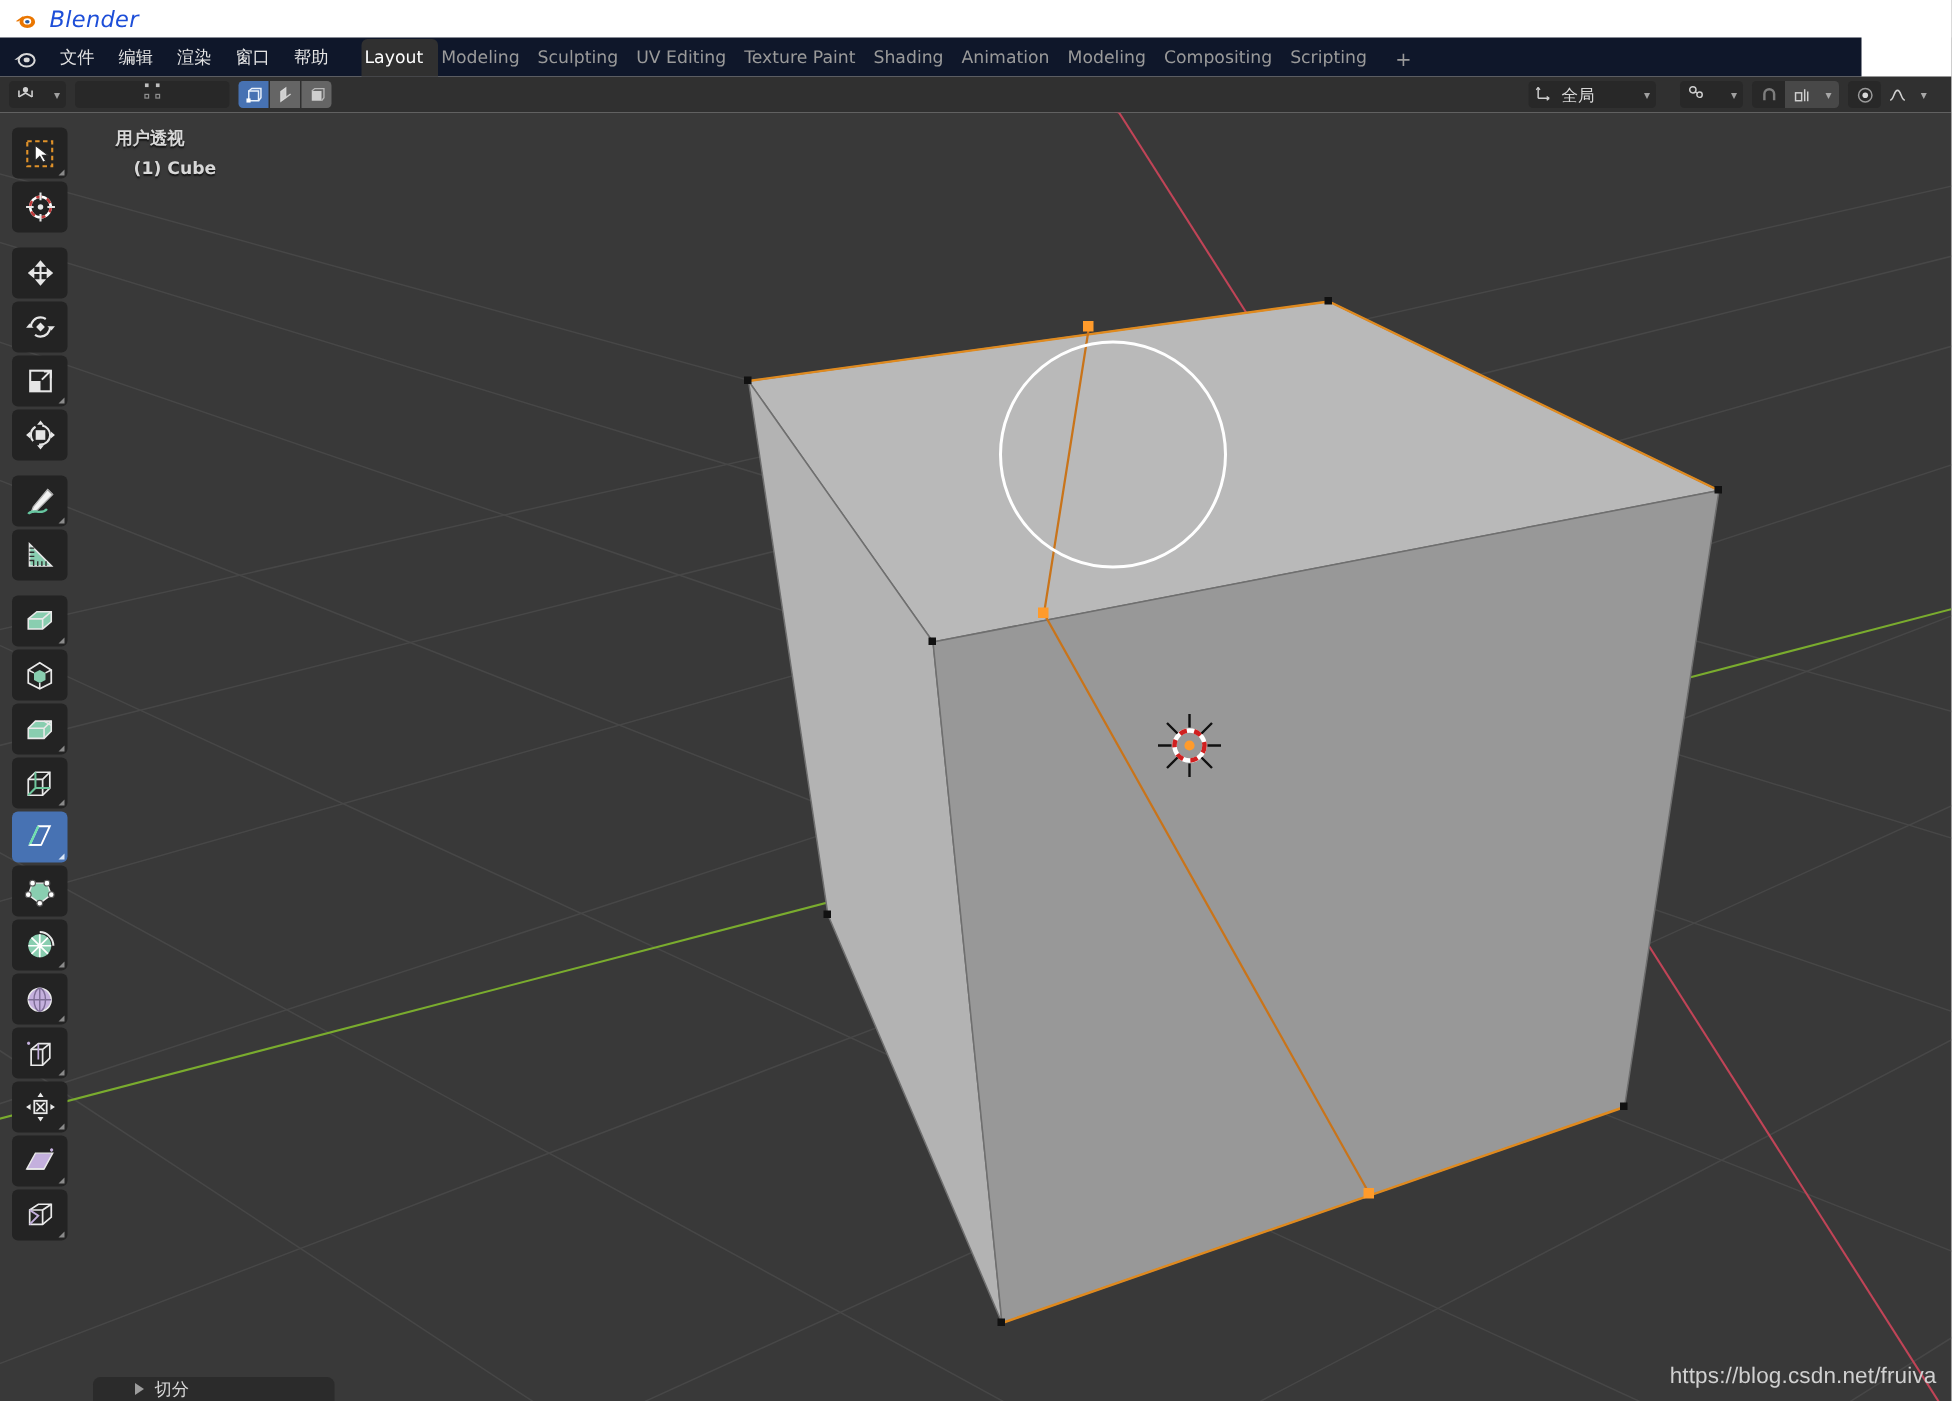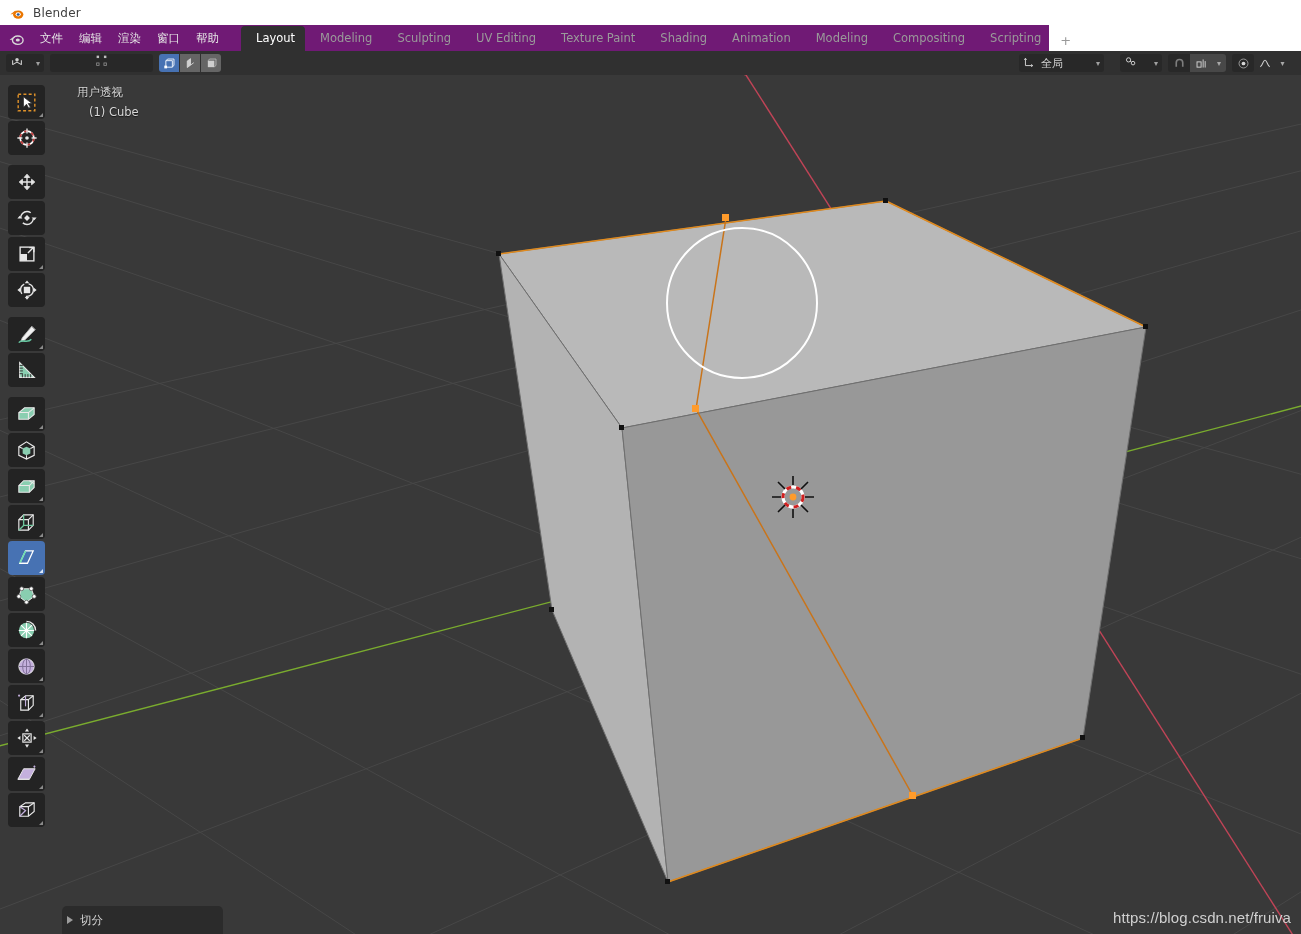--- a/index.html
+++ b/index.html
@@ -11,35 +11,35 @@
   }
   #app { position: relative; width: 1301px; height: 934px; }
 
   
   .titlebar {
     position: absolute; top: 0; left: 0; width: 1301px; height: 25px;
     background: #ffffff; display: flex; align-items: center; gap: 8px;
     padding-left: 9px;
   }
   .titlebar .logo { width: 16px; height: 16px; position: relative; }
-  .titlebar .title { font-size: 12px; color: #404040; letter-spacing: .2px; }
+  .titlebar .title { font-size: 15px; color: #1d4ed8; letter-spacing: .2px; font-style: italic; }
 
   
   .topbar {
-    position: absolute; top: 25px; left: 0; width: 1049px; height: 26px;
-    background: #701a75; display: flex; align-items: center;
+    position: absolute; top: 25px; left: 0; width: 1241px; height: 26px;
+    background: #0f172a; display: flex; align-items: center;
   }
   .bl-logo-sm { width: 17px; height: 17px; margin: 0 7px 0 8px; position: relative; }
   .menu-item {
     font-size: 11.5px; color: #e4e4e4; padding: 3px 8px; border-radius: 3px;
     white-space: nowrap; line-height: 14px;
   }
   .tabs { display: flex; align-items: flex-end; height: 26px; margin-left: 14px; }
   .tab {
-    font-size: 11.5px; color: #9a9a9a; padding: 5px 10px 6px 15px;
+    font-size: 11.5px; color: #9a9a9a; padding: 5px 10px 6px 2px;
     white-space: nowrap; line-height: 14px; position: relative;
   }
   .tab.active { color: #ffffff; background: #303030; border-radius: 4px 4px 0 0; }
   .tab-plus { color: #9a9a9a; font-size: 13px; padding: 3px 9px; }
 
   
   .vp-header {
     position: absolute; top: 51px; left: 0; width: 1301px; height: 24px;
     background: #303030; display: flex; align-items: center; padding: 0 6px;
   }
@@ -62,21 +62,21 @@
 
   
   .viewport {
     position: absolute; top: 75px; left: 0; width: 1301px; height: 859px;
     background: #393939; overflow: hidden;
   }
   .vp-svg { position: absolute; top: 0; left: 0; }
 
   .vp-text {
     position: absolute; left: 77px; color: #d8d8d8; font-size: 11.5px;
-    text-shadow: 0 1px 1px rgba(0,0,0,.65); white-space: nowrap;
+    text-shadow: 0 1px 1px rgba(0,0,0,.65); white-space: nowrap; font-weight: bold;
   }
   .vp-text.l1 { top: 10px; }
   .vp-text.l2 { top: 30px; margin-left: 12px; }
 
   
   .toolbar {
     position: absolute; top: 85px; left: 8px; width: 37px;
     display: flex; flex-direction: column; gap: 2px; z-index: 6;
   }
   .tool {
@@ -85,23 +85,23 @@
   }
   .tool.sel { background: #4772b3; }
   .tool .corner {
     position: absolute; right: 2px; bottom: 2px; width: 0; height: 0;
     border-left: 4px solid transparent; border-bottom: 4px solid #8a8a8a;
   }
   .tool-gap { height: 6px; }
 
   
   .op-panel {
-    position: absolute; left: 62px; bottom: 0; width: 161px; height: 28px;
+    position: absolute; left: 62px; bottom: 0; width: 161px; height: 16px;
     background: #2b2b2b; border-radius: 5px 5px 0 0; display: flex;
-    align-items: center; gap: 7px; padding-left: 5px; z-index: 6;
+    align-items: center; gap: 7px; padding-left: 28px; z-index: 6;
   }
   .op-tri { width: 0; height: 0; border-top: 4px solid transparent;
             border-bottom: 4px solid transparent; border-left: 6px solid #9c9c9c; }
   .op-label { font-size: 11.5px; color: #d8d8d8; }
 
   .watermark {
     position: absolute; right: 10px; bottom: 8px; font-size: 15px;
     color: #d0d0d0; letter-spacing: .1px; z-index: 5;
     font-family: "Liberation Sans", sans-serif;
   }

